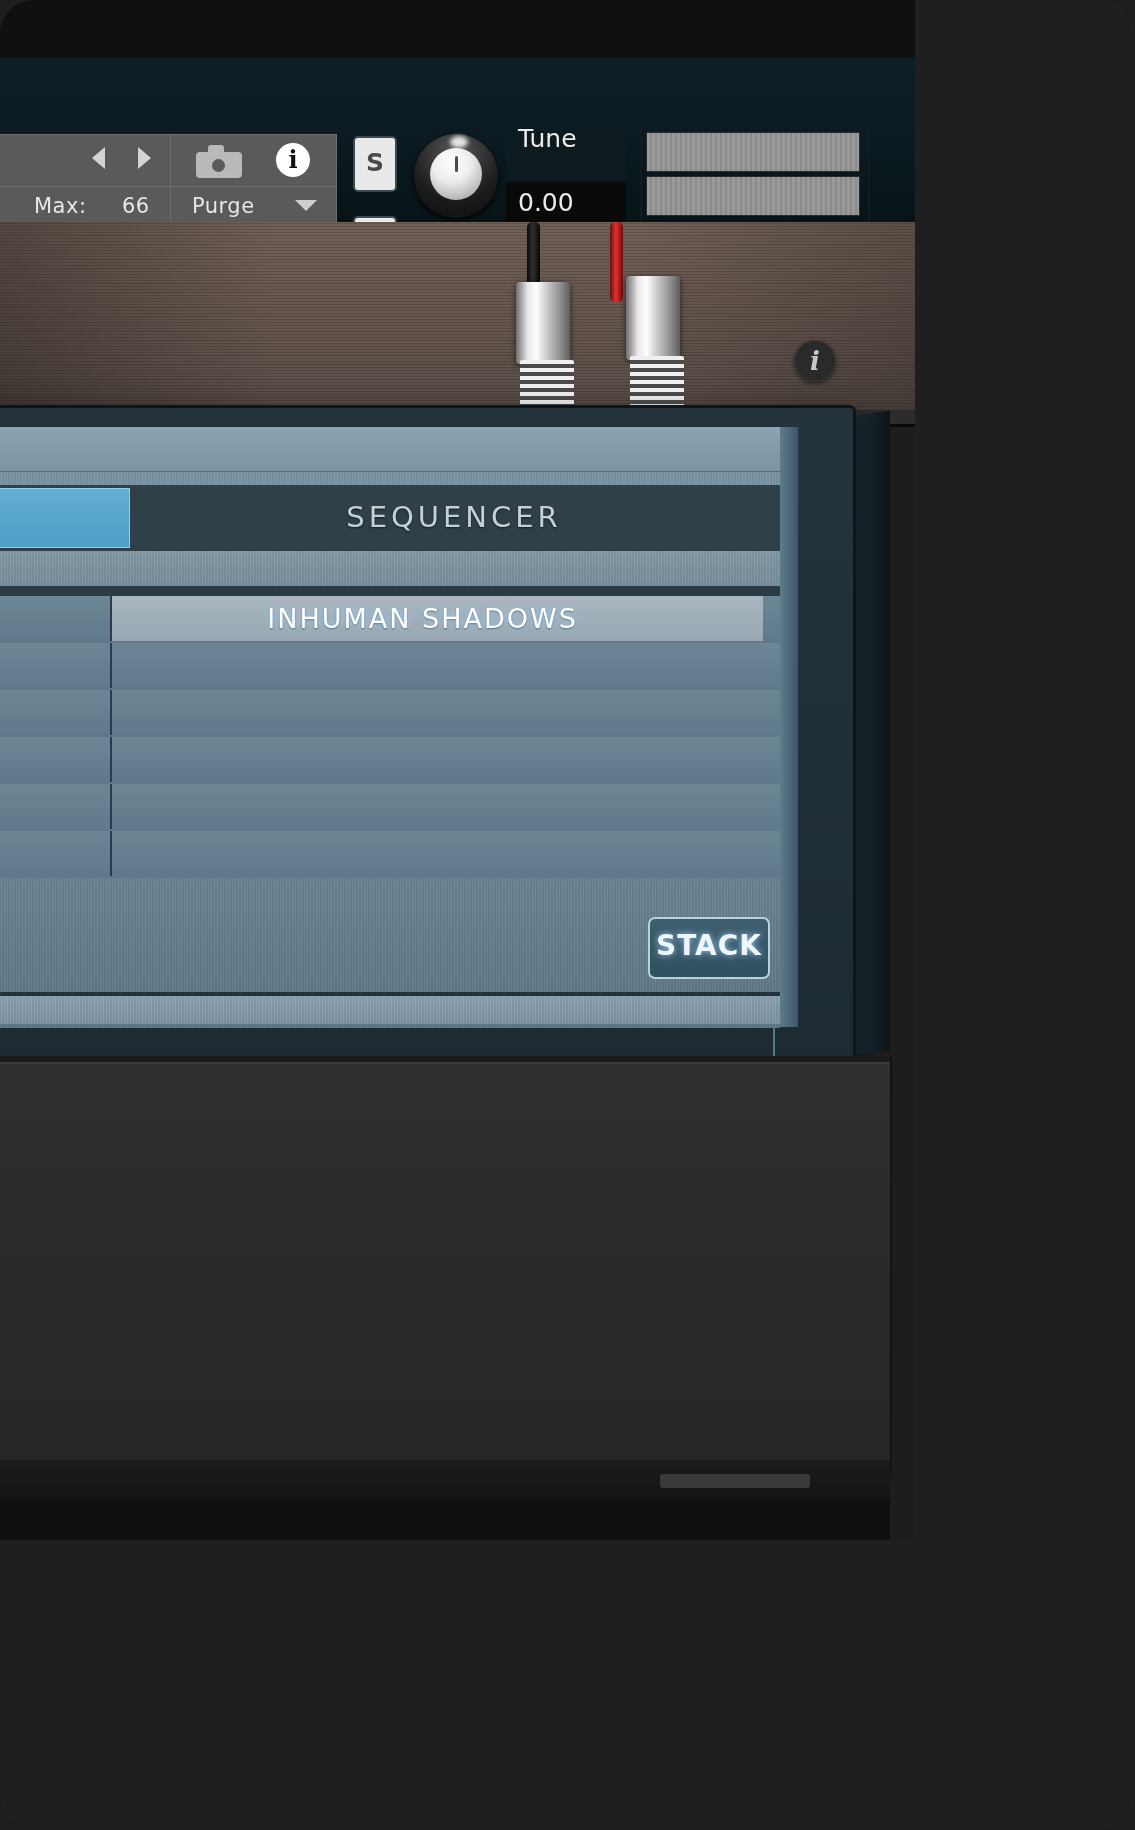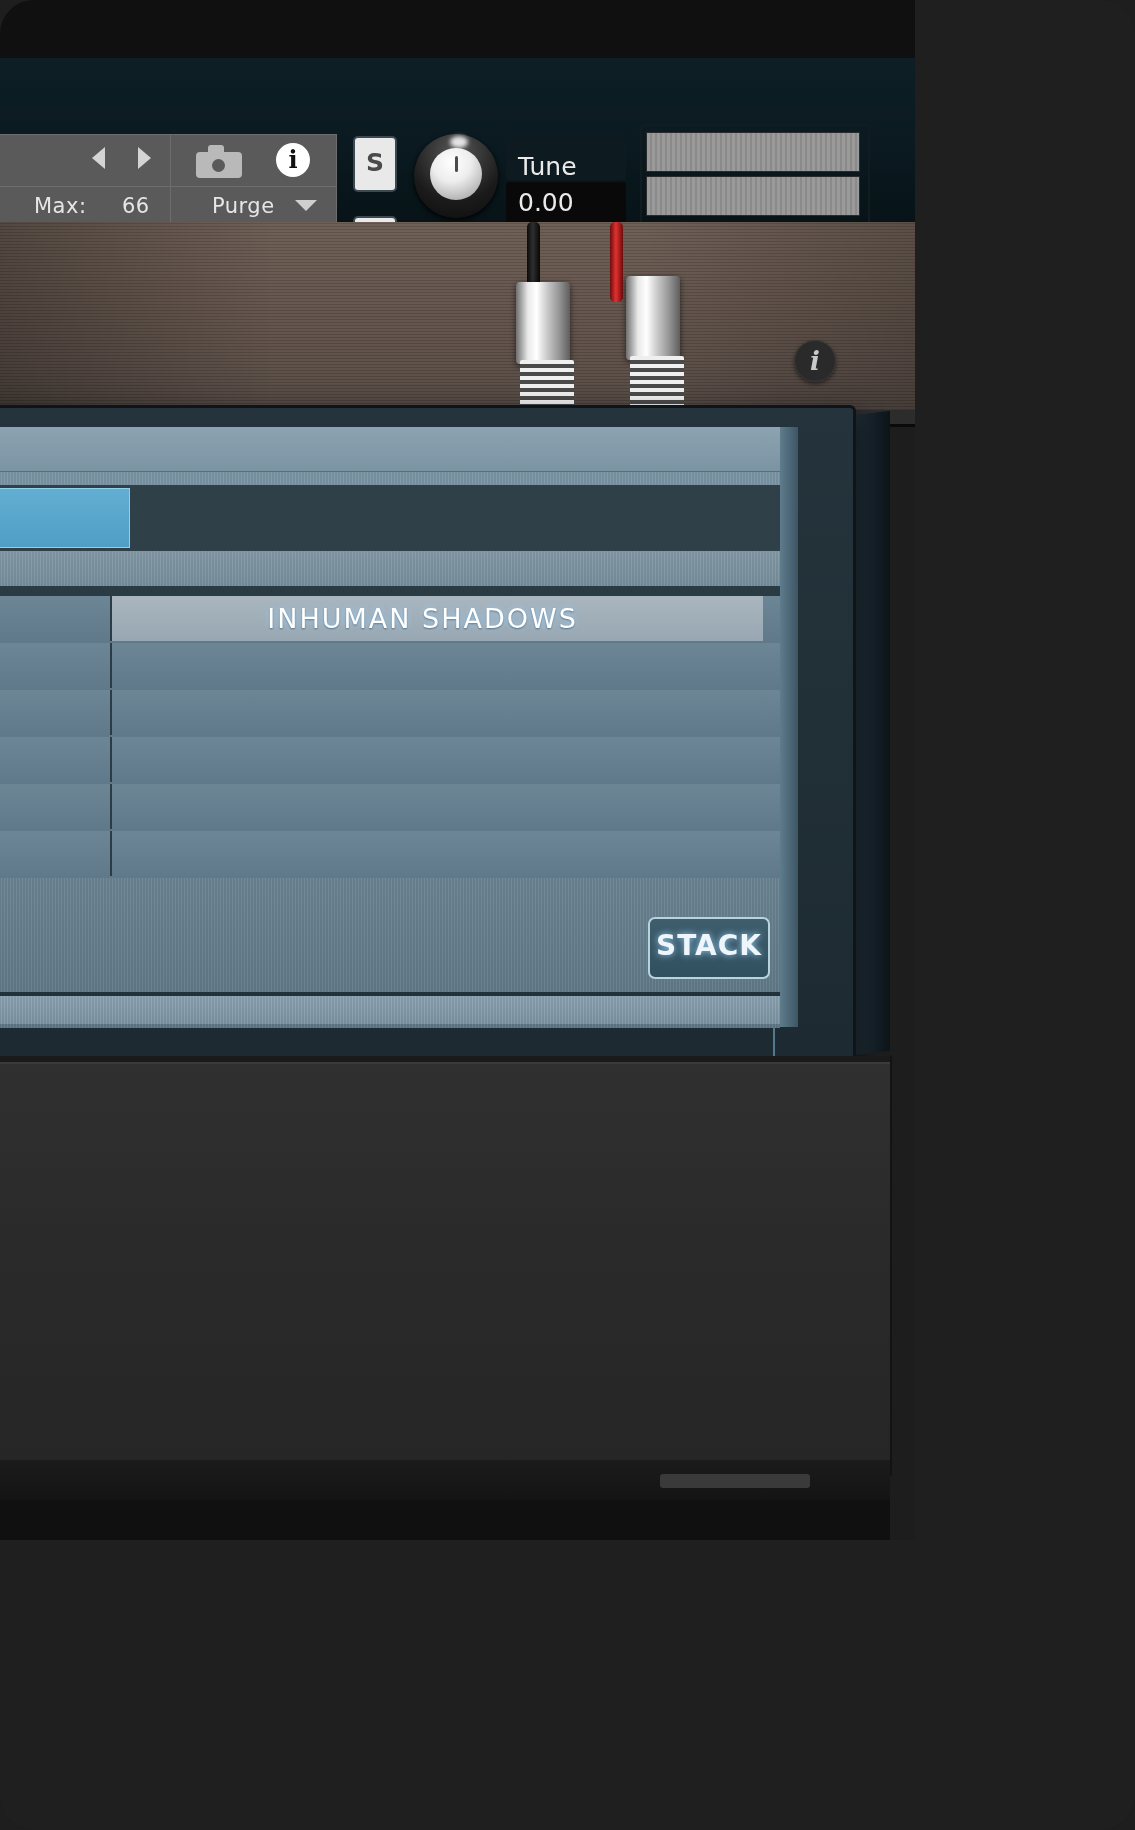--- a/index.html
+++ b/index.html
@@ -212,40 +212,40 @@
 
     <div class="iicon" style="left:276px;top:85px;">
       <span>i</span>
     </div>
 
     <div class="lbl" style="left:34px;top:136px;">Max:</div>
     <div class="lbl" style="left:122px;top:136px;">66</div>
 
     <div class="lbl" style="left:-2px;top:181px;">55.18 MB</div>
 
-    <div class="lbl" style="left:212px;top:136px;">Purge</div>
+    <div class="lbl" style="left:192px;top:136px;">Purge</div>
     <div style="position:absolute;left:295px;top:142px;width:22px;height:14px;">
       <div style="width:0;height:0;border-left:11px solid transparent;border-right:11px solid transparent;border-top:11px solid #cfcfcf;"></div>
     </div>
 
     <div class="purgebar" style="left:198px;top:188px;width:36px;"></div>
     <div class="purgebar" style="left:244px;top:188px;width:36px;"></div>
     <div class="purgebar" style="left:288px;top:184px;width:36px;height:17px;background:#d7d7d7;"></div>
 
     <div class="smbtn" style="left:353px;top:78px;">S</div>
     <div class="smbtn" style="left:353px;top:158px;">M</div>
 
     <div id="tuneknob">
       <div class="cap"></div>
       <div class="hl"></div>
       <div class="tick"></div>
     </div>
 
     <div class="valbox" style="left:506px;top:76px;width:120px;height:46px;background:#0d1a1f;"></div>
-    <div class="valtxt" style="left:518px;top:66px;margin-top:28px;">Tune</div>
+    <div class="valtxt" style="left:518px;top:66px;">Tune</div>
 
     <div class="valbox" style="left:506px;top:124px;width:120px;height:46px;"></div>
     <div class="valtxt" style="left:518px;top:130px;">0.00</div>
 
     <div id="panstrip">
       <div class="panhalf panL"></div>
       <div class="pancap"></div>
       <div class="panhalf panR"></div>
       <div class="panlet" style="left:8px;">L</div>
       <div class="panlet" style="right:8px;">R</div>
@@ -282,20 +282,21 @@
   <div id="seqouter">
     <div id="seqbevel"></div>
   </div>
 
   <div id="seqbg"></div>
   <div id="seqtopbar"></div>
   <div id="seqside"></div>
 
   <div id="tabrow"></div>
   <div id="tabactive"></div>
+  <div id="seqtitle">SEQUENCER</div>
 
   <div id="seqgap"></div>
   <div id="seqgap2"></div>
 
   <div id="listwrap">
     <div class="lrow sel" style="top:0px;">
       <div class="cellA"></div>
       <div class="cellB">
         <div class="name">INHUMAN SHADOWS</div>
       </div>

